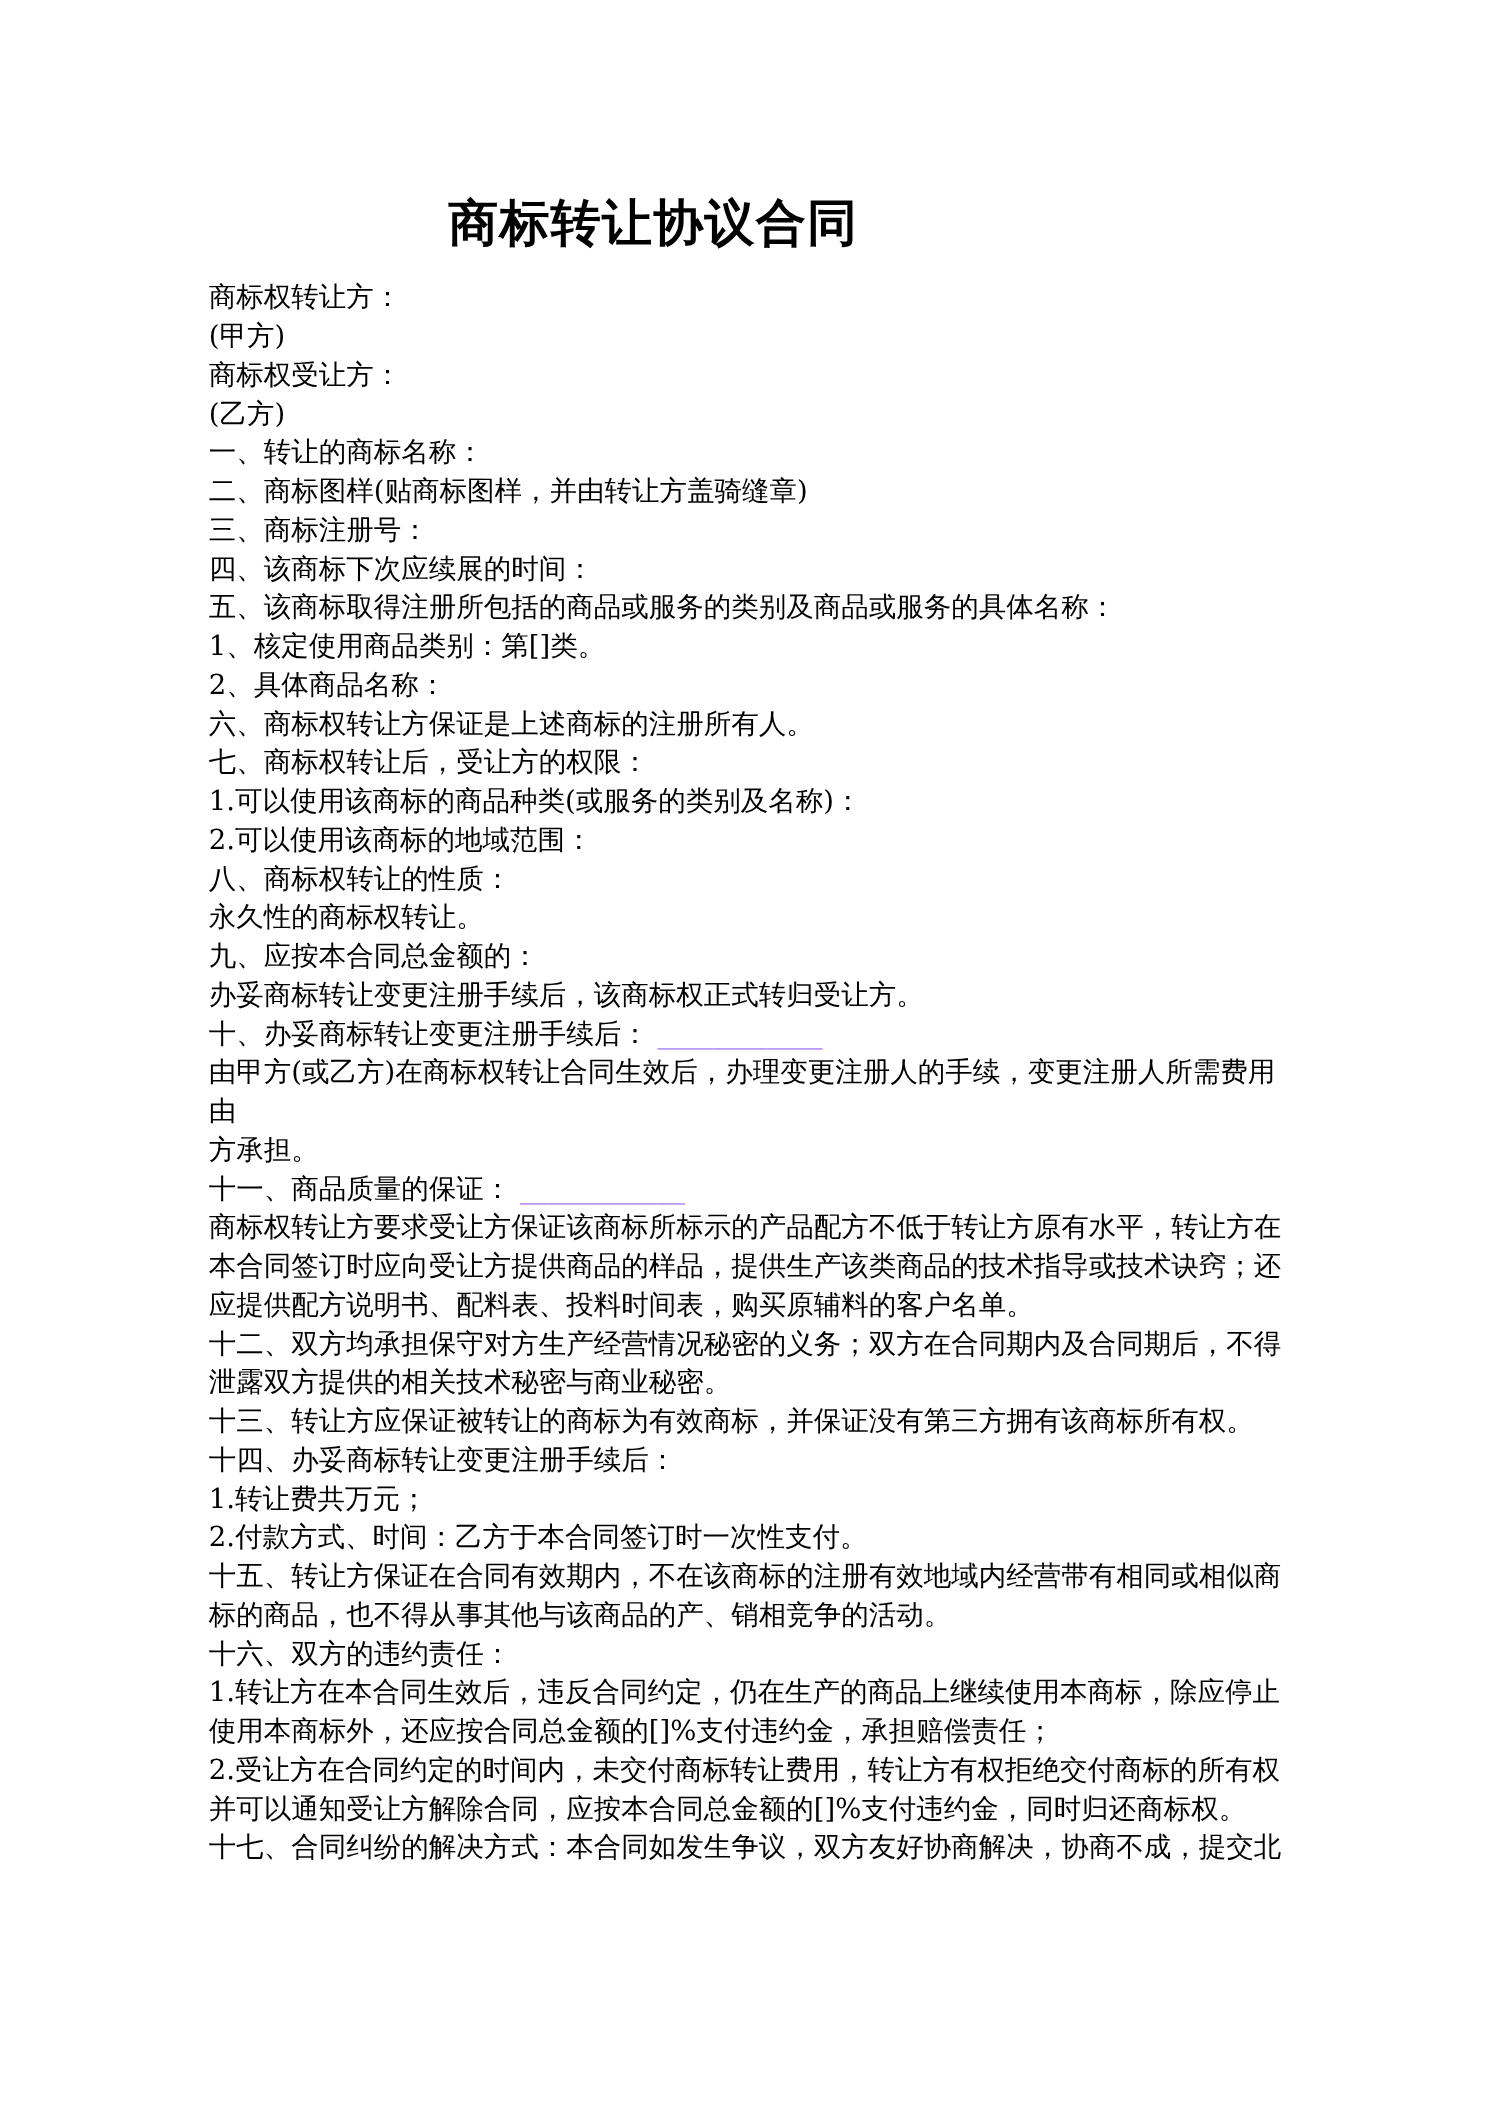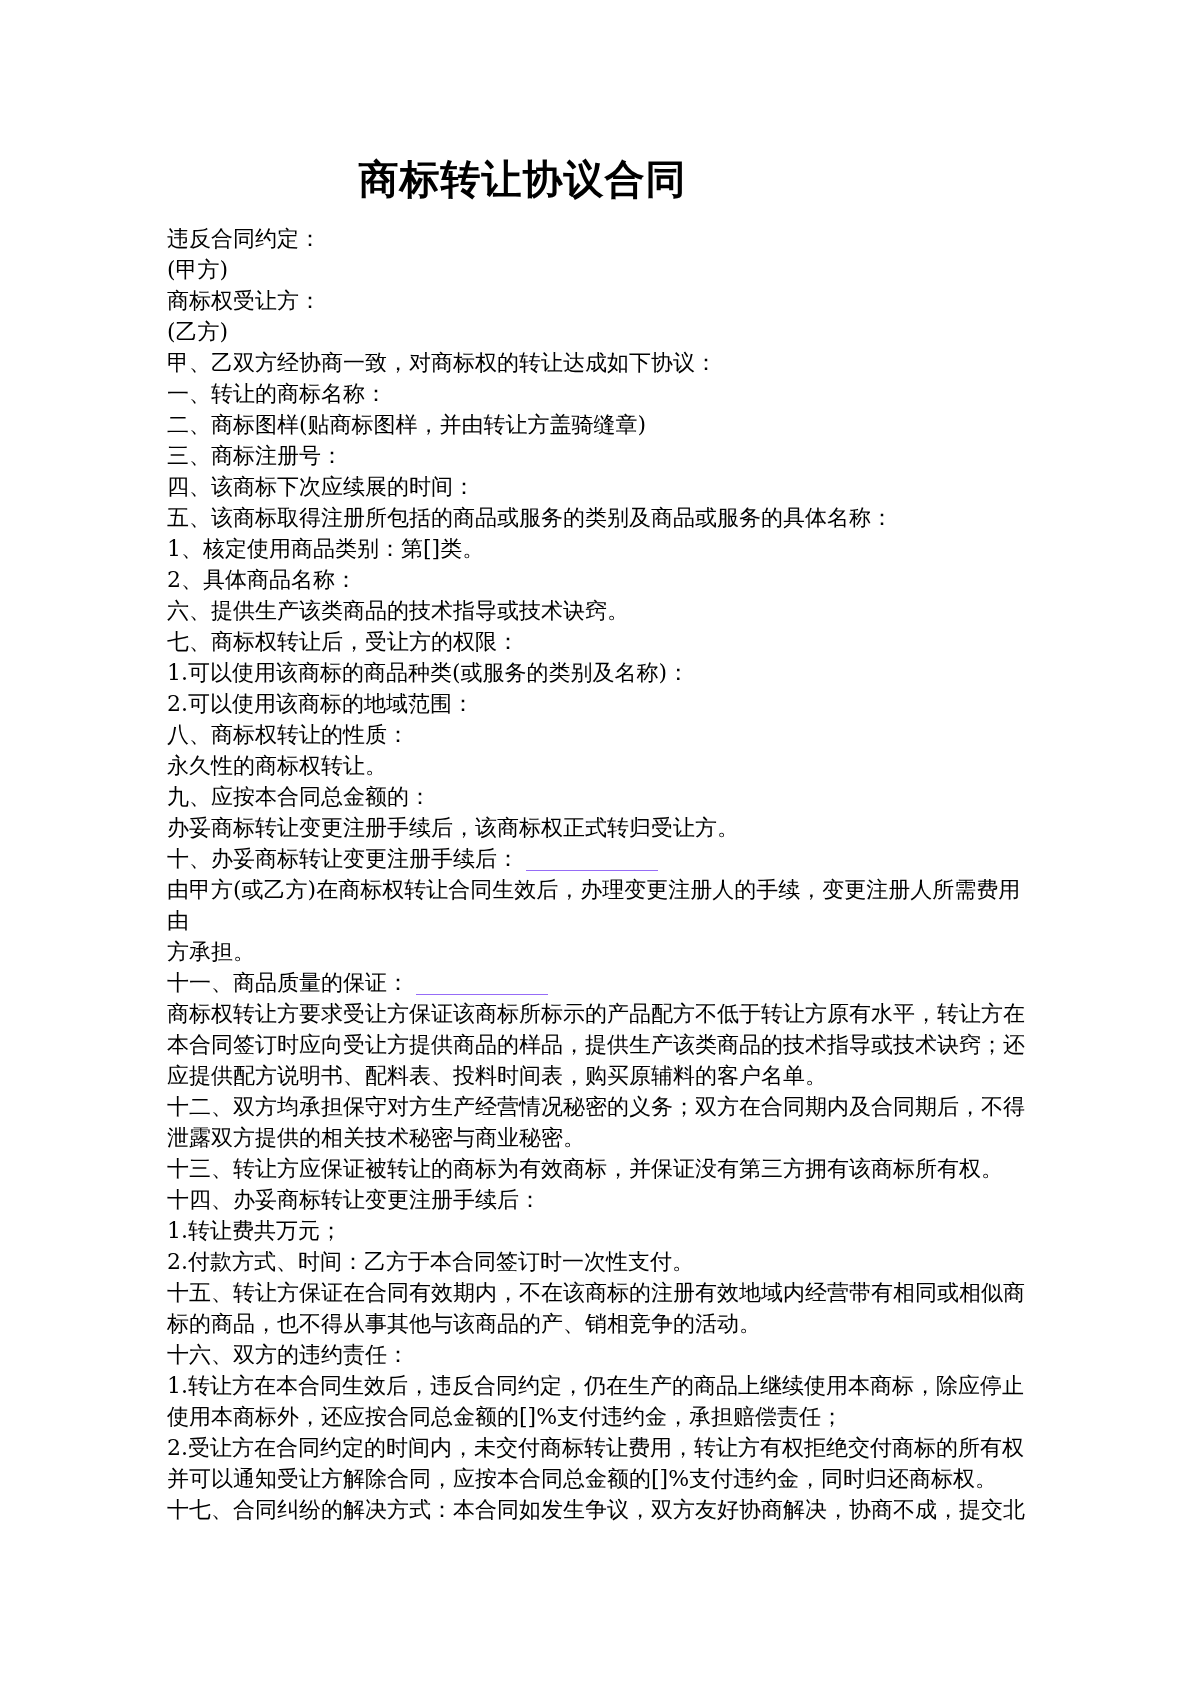--- a/index.html
+++ b/index.html
@@ -31,33 +31,32 @@
   }
   .u { color: #8b5cf6; }
 </style>
 </head>
 <body>
 
 <div class="page">
   <div class="content">
     <h1 class="title">商标转让协议合同</h1>
     <div class="body-lines">
-      <div class="ln"><span>违反合同约定：</span></div>
+      <div class="ln"><span>商标权转让方：</span></div>
       <div class="ln"><span>(甲方)</span></div>
       <div class="ln"><span>商标权受让方：</span></div>
       <div class="ln"><span>(乙方)</span></div>
-      <div class="ln"><span>甲、乙双方经协商一致，对商标权的转让达成如下协议：</span></div>
       <div class="ln"><span>一、转让的商标名称：</span></div>
       <div class="ln"><span>二、商标图样(贴商标图样，并由转让方盖骑缝章)</span></div>
       <div class="ln"><span>三、商标注册号：</span></div>
       <div class="ln"><span>四、该商标下次应续展的时间：</span></div>
       <div class="ln"><span>五、该商标取得注册所包括的商品或服务的类别及商品或服务的具体名称：</span></div>
       <div class="ln"><span>1、核定使用商品类别：第[]类。</span></div>
       <div class="ln"><span>2、具体商品名称：</span></div>
-      <div class="ln"><span>六、提供生产该类商品的技术指导或技术诀窍。</span></div>
+      <div class="ln"><span>六、商标权转让方保证是上述商标的注册所有人。</span></div>
       <div class="ln"><span>七、商标权转让后，受让方的权限：</span></div>
       <div class="ln"><span>1.可以使用该商标的商品种类(或服务的类别及名称)：</span></div>
       <div class="ln"><span>2.可以使用该商标的地域范围：</span></div>
       <div class="ln"><span>八、商标权转让的性质：</span></div>
       <div class="ln"><span>永久性的商标权转让。</span></div>
       <div class="ln"><span>九、应按本合同总金额的：</span></div>
       <div class="ln"><span>办妥商标转让变更注册手续后，该商标权正式转归受让方。</span></div>
       <div class="ln"><span>十、办妥商标转让变更注册手续后： </span><span class="u">____________</span></div>
       <div class="ln"><span>由甲方(或乙方)在商标权转让合同生效后，办理变更注册人的手续，变更注册人所需费用</span></div>
       <div class="ln"><span>由</span></div>

